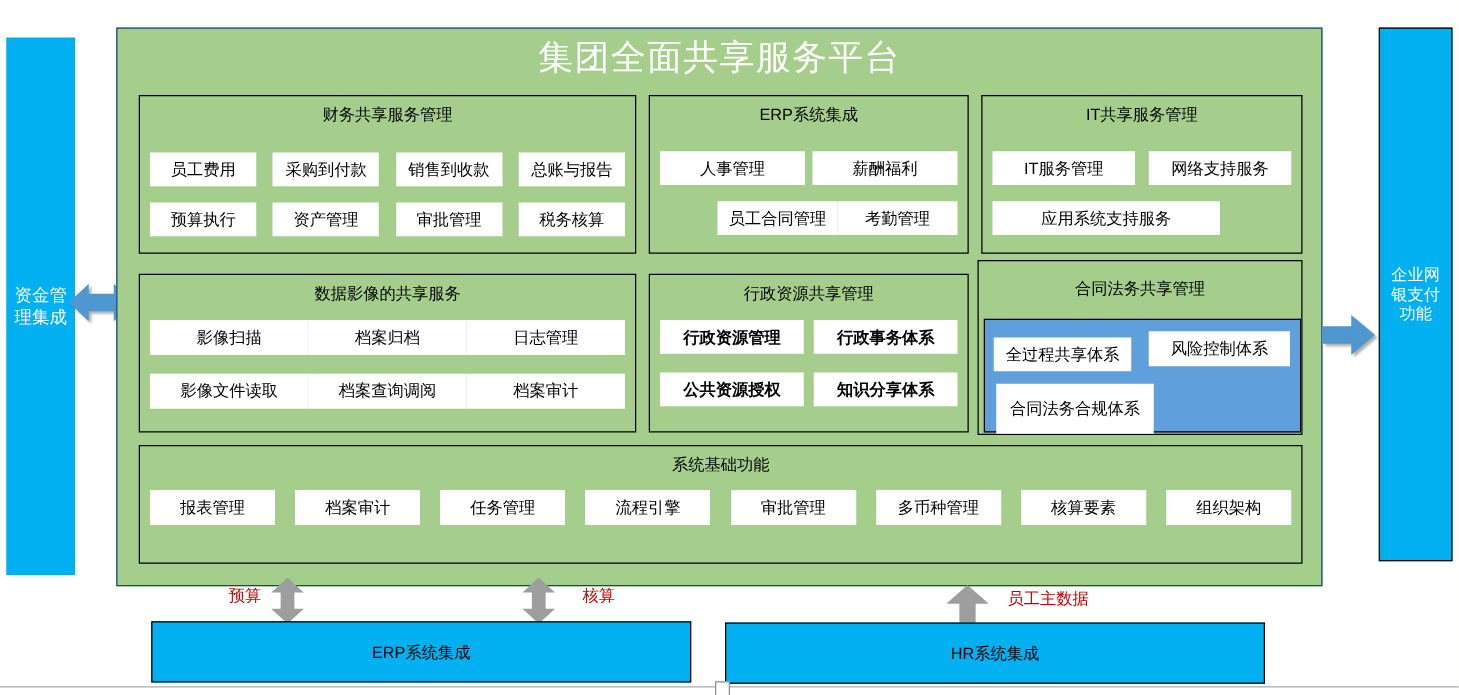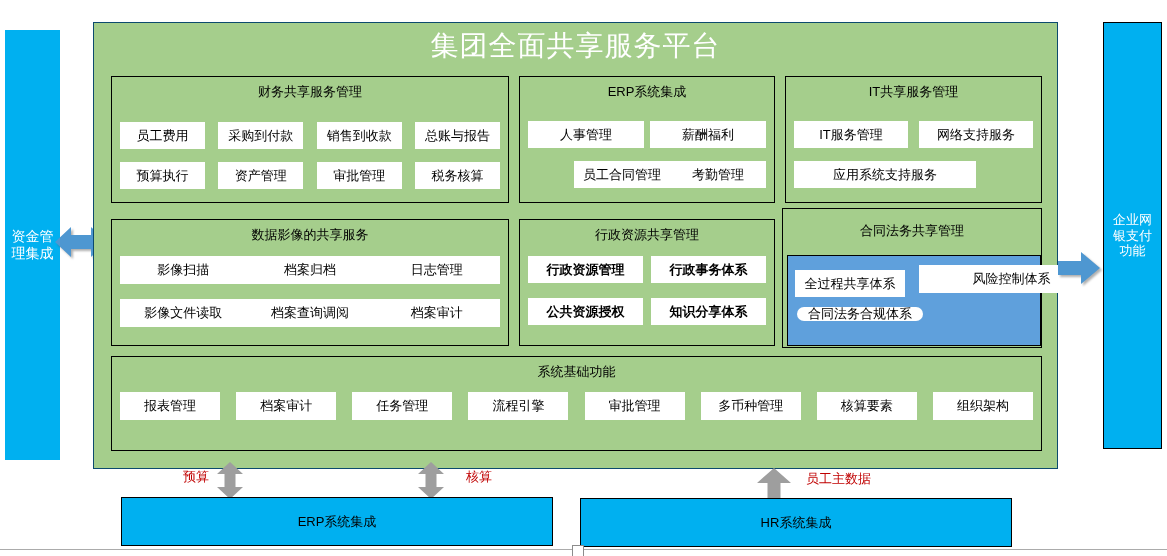--- a/index.html
+++ b/index.html
@@ -52,22 +52,22 @@
   .admin .r1{top:36px;} .admin .r2{top:78px;}
   .admin .item{width:115px;font-weight:bold;}
   .legal{left:688px;top:185px;width:258px;height:138px;}
   .legal .panel-title{padding-top:13px;}
   .legal-bluebox{
     position:absolute;left:4px;top:46px;width:252px;height:89px;
     background:var(--box-blue);border:1px solid #000;
   }
   .legal-bluebox .item{position:absolute;}
   .legal-i0{left:7px;top:14px;width:110px;}
-  .legal-i1{left:131px;top:9px;width:113px;height:28px;padding-left:36px;}
-  .legal-i2{left:9px;top:51px;width:126px;height:14px;border-radius:13px;}
+  .legal-i1{left:131px;top:9px;width:113px;height:28px;}
+  .legal-i2{left:9px;top:51px;width:126px;height:40px;}
   .base{left:17px;top:333px;width:929px;height:93px;font-family:Liberation Serif, serif;}
   .base .r1{top:35px;}
   .base .item{width:100px;height:28px;}
   
   .arrow{position:absolute;}
   .arrow svg{display:block;filter:drop-shadow(2px 2px 1px rgba(80,80,80,0.45));}
   .arrow.gray svg{filter:none;}
   .arrow-lr{left:55px;top:220px;}
   .arrow-r{left:1058px;top:250px;}
   .arrow-v1{left:216px;top:462px;}

